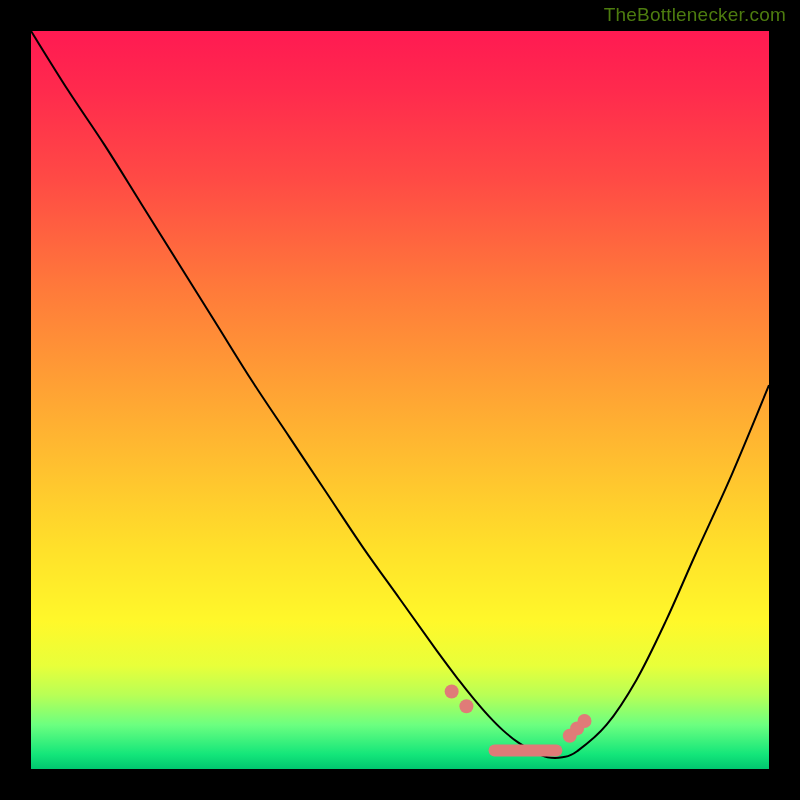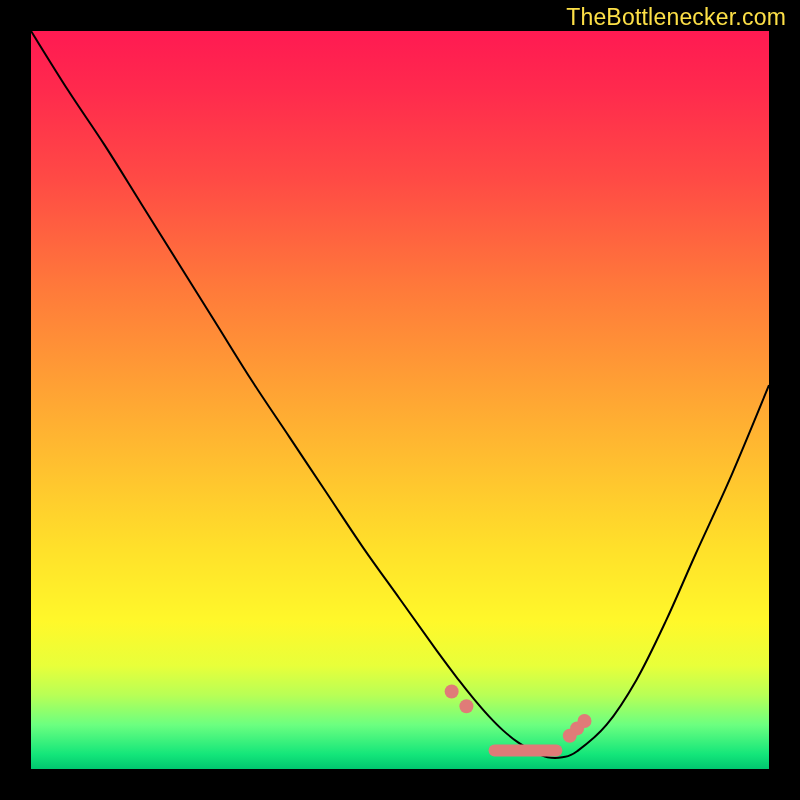--- a/index.html
+++ b/index.html
@@ -16,22 +16,22 @@
     left: 0;
     top: 0;
     width: 800px;
     height: 800px;
     background: #000;
   }
   .watermark {
     position: absolute;
     top: 4px;
     right: 14px;
-    color: #fde047;
-    font-size: 23px;
+    color: #4d7c0f;
+    font-size: 19px;
     font-weight: 500;
     letter-spacing: 0.2px;
   }
   .plot-area {
     position: absolute;
     left: 31px;
     top: 31px;
     width: 738px;
     height: 738px;
     

